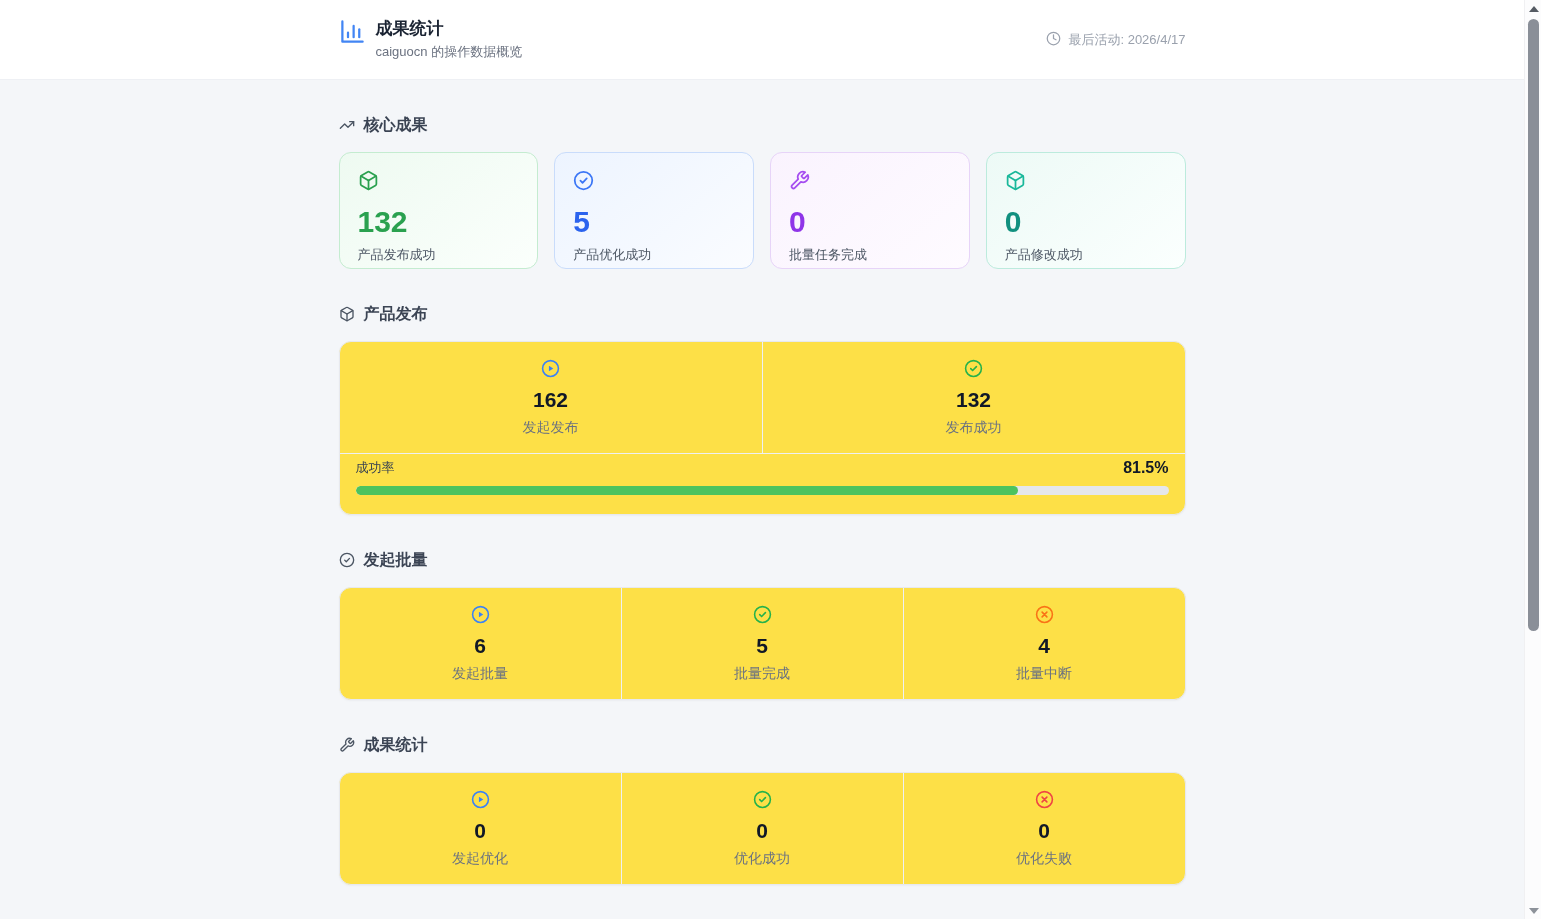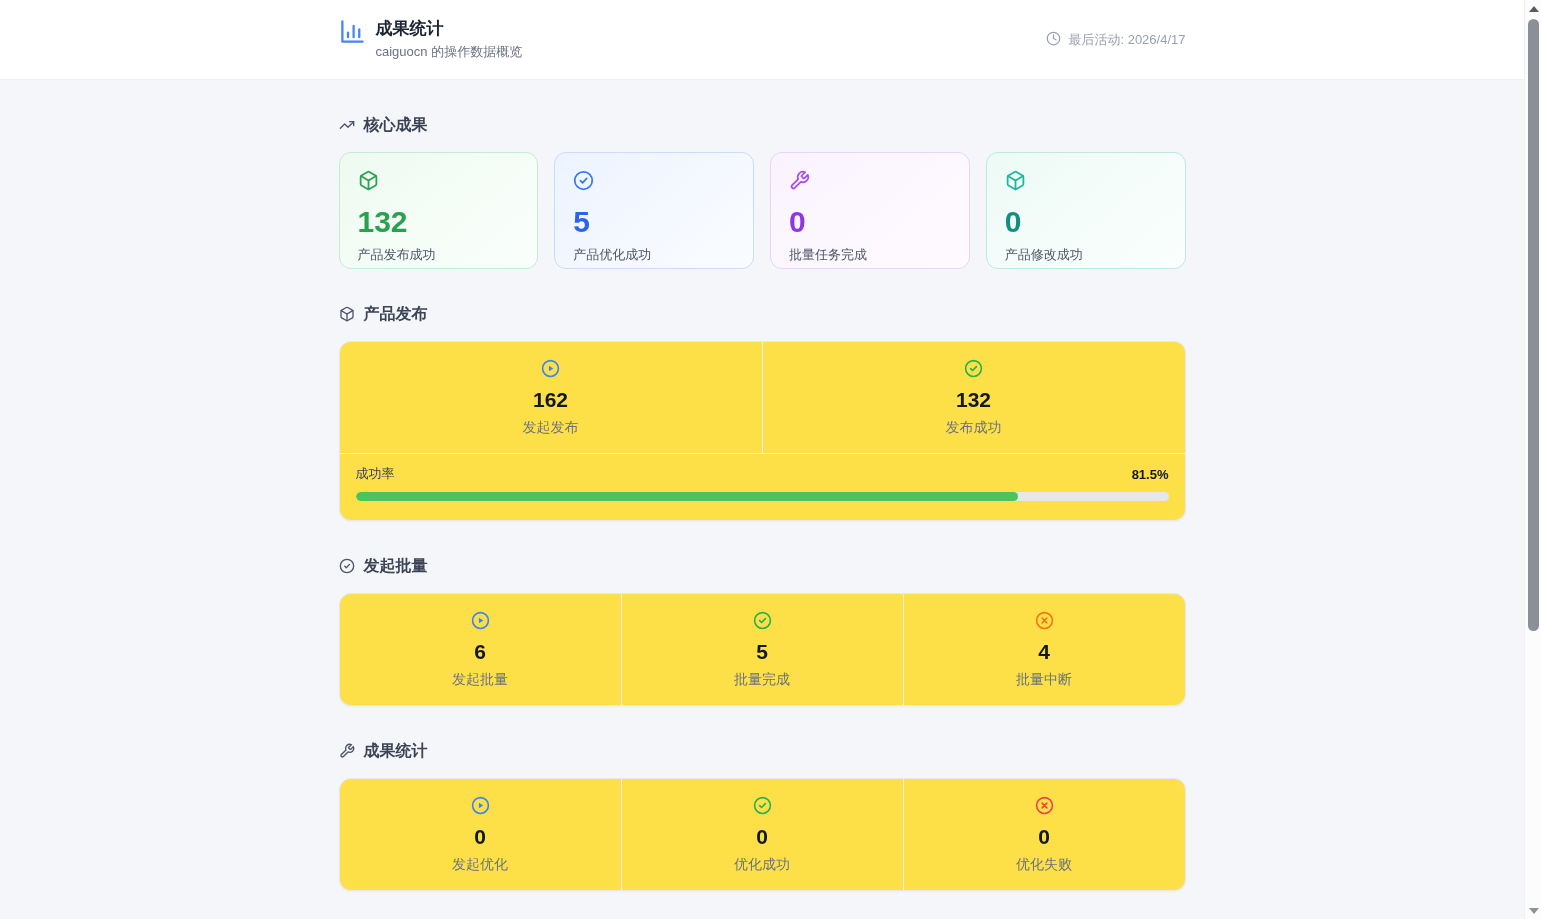--- a/index.html
+++ b/index.html
@@ -65,24 +65,24 @@
   .stat-cell {
     flex:1; text-align:center; padding:17px 0 16px;
   }
   .stat-cell + .stat-cell { border-left:1px solid #eef0f3; }
   .stat-cell .stat-icon svg { width:19px; height:19px; }
   .stat-cell .stat-value { font-size:21px; font-weight:bold; color:#111827; margin-top:6px; }
   .stat-cell .stat-label { font-size:14px; color:#6b7280; margin-top:7px; }
   .ic-blue { color:#3b82f6; } .ic-green { color:#26b24b; }
   .ic-red { color:#ef4444; } .ic-orange { color:#f97316; }
 
-  .rate-block { border-top:1px solid #eef0f3; padding:11px 16px 19px; }
+  .rate-block { border-top:1px solid #eef0f3; padding:5px 16px 19px; }
   .rate-row { display:flex; justify-content:space-between; align-items:center; }
   .rate-label { font-size:13px; color:#374151; }
-  .rate-value { font-size:13px; font-weight:bold; color:#111827; }
+  .rate-value { font-size:16px; font-weight:bold; color:#111827; }
   .progress-track {
     margin-top:9px; height:9px; background:#e5e7eb; border-radius:6px; overflow:hidden;
   }
   .progress-fill { height:100%; background:#4cc35e; border-radius:6px; }
 
   
   .scrollbar {
     position:absolute; top:0; right:0; width:17px; height:919px;
     background:#fcfcfd; border-left:1px solid #f0f0f2;
   }

